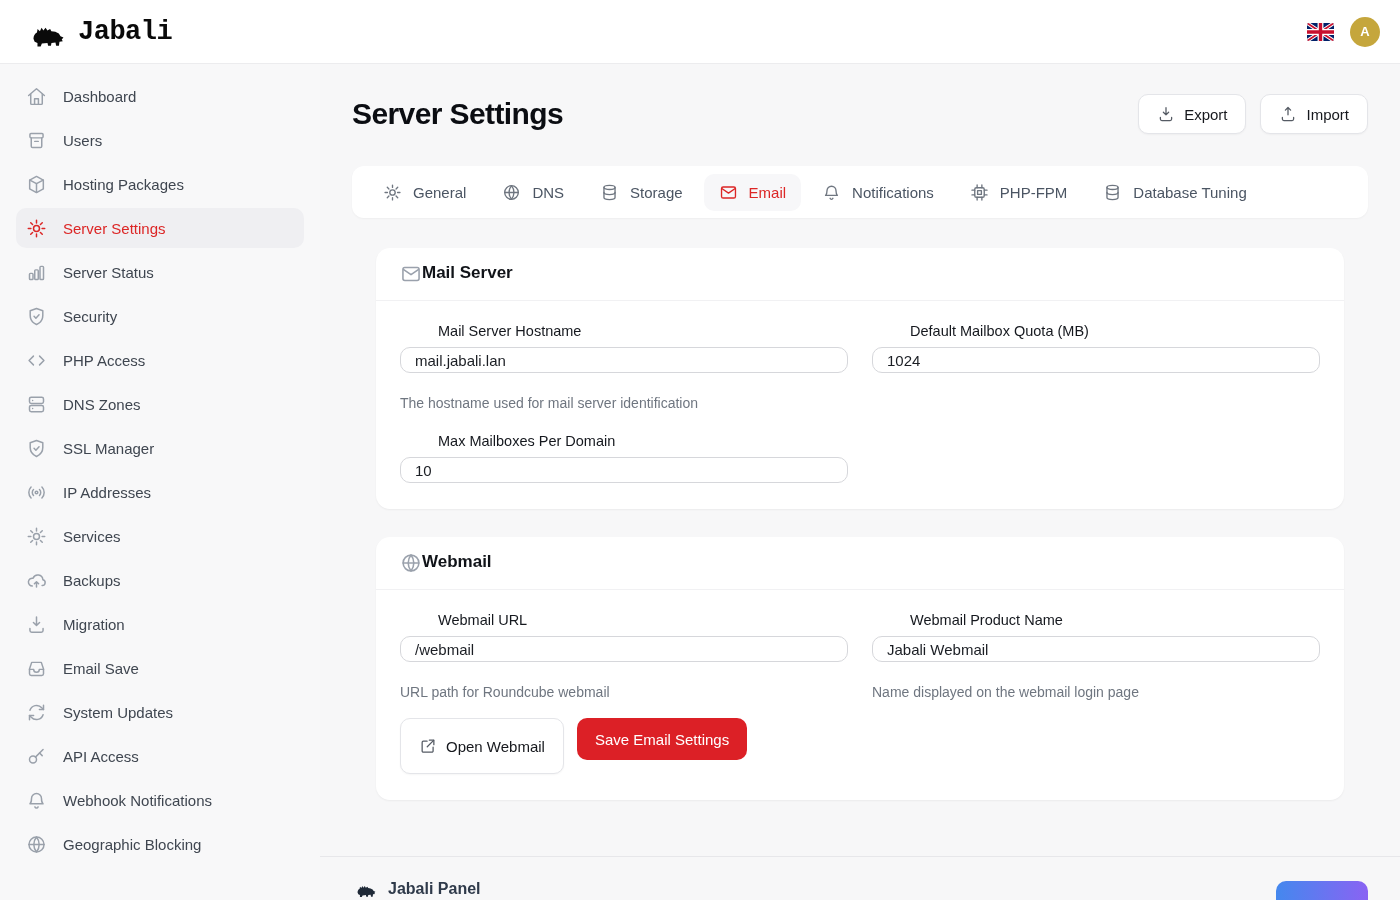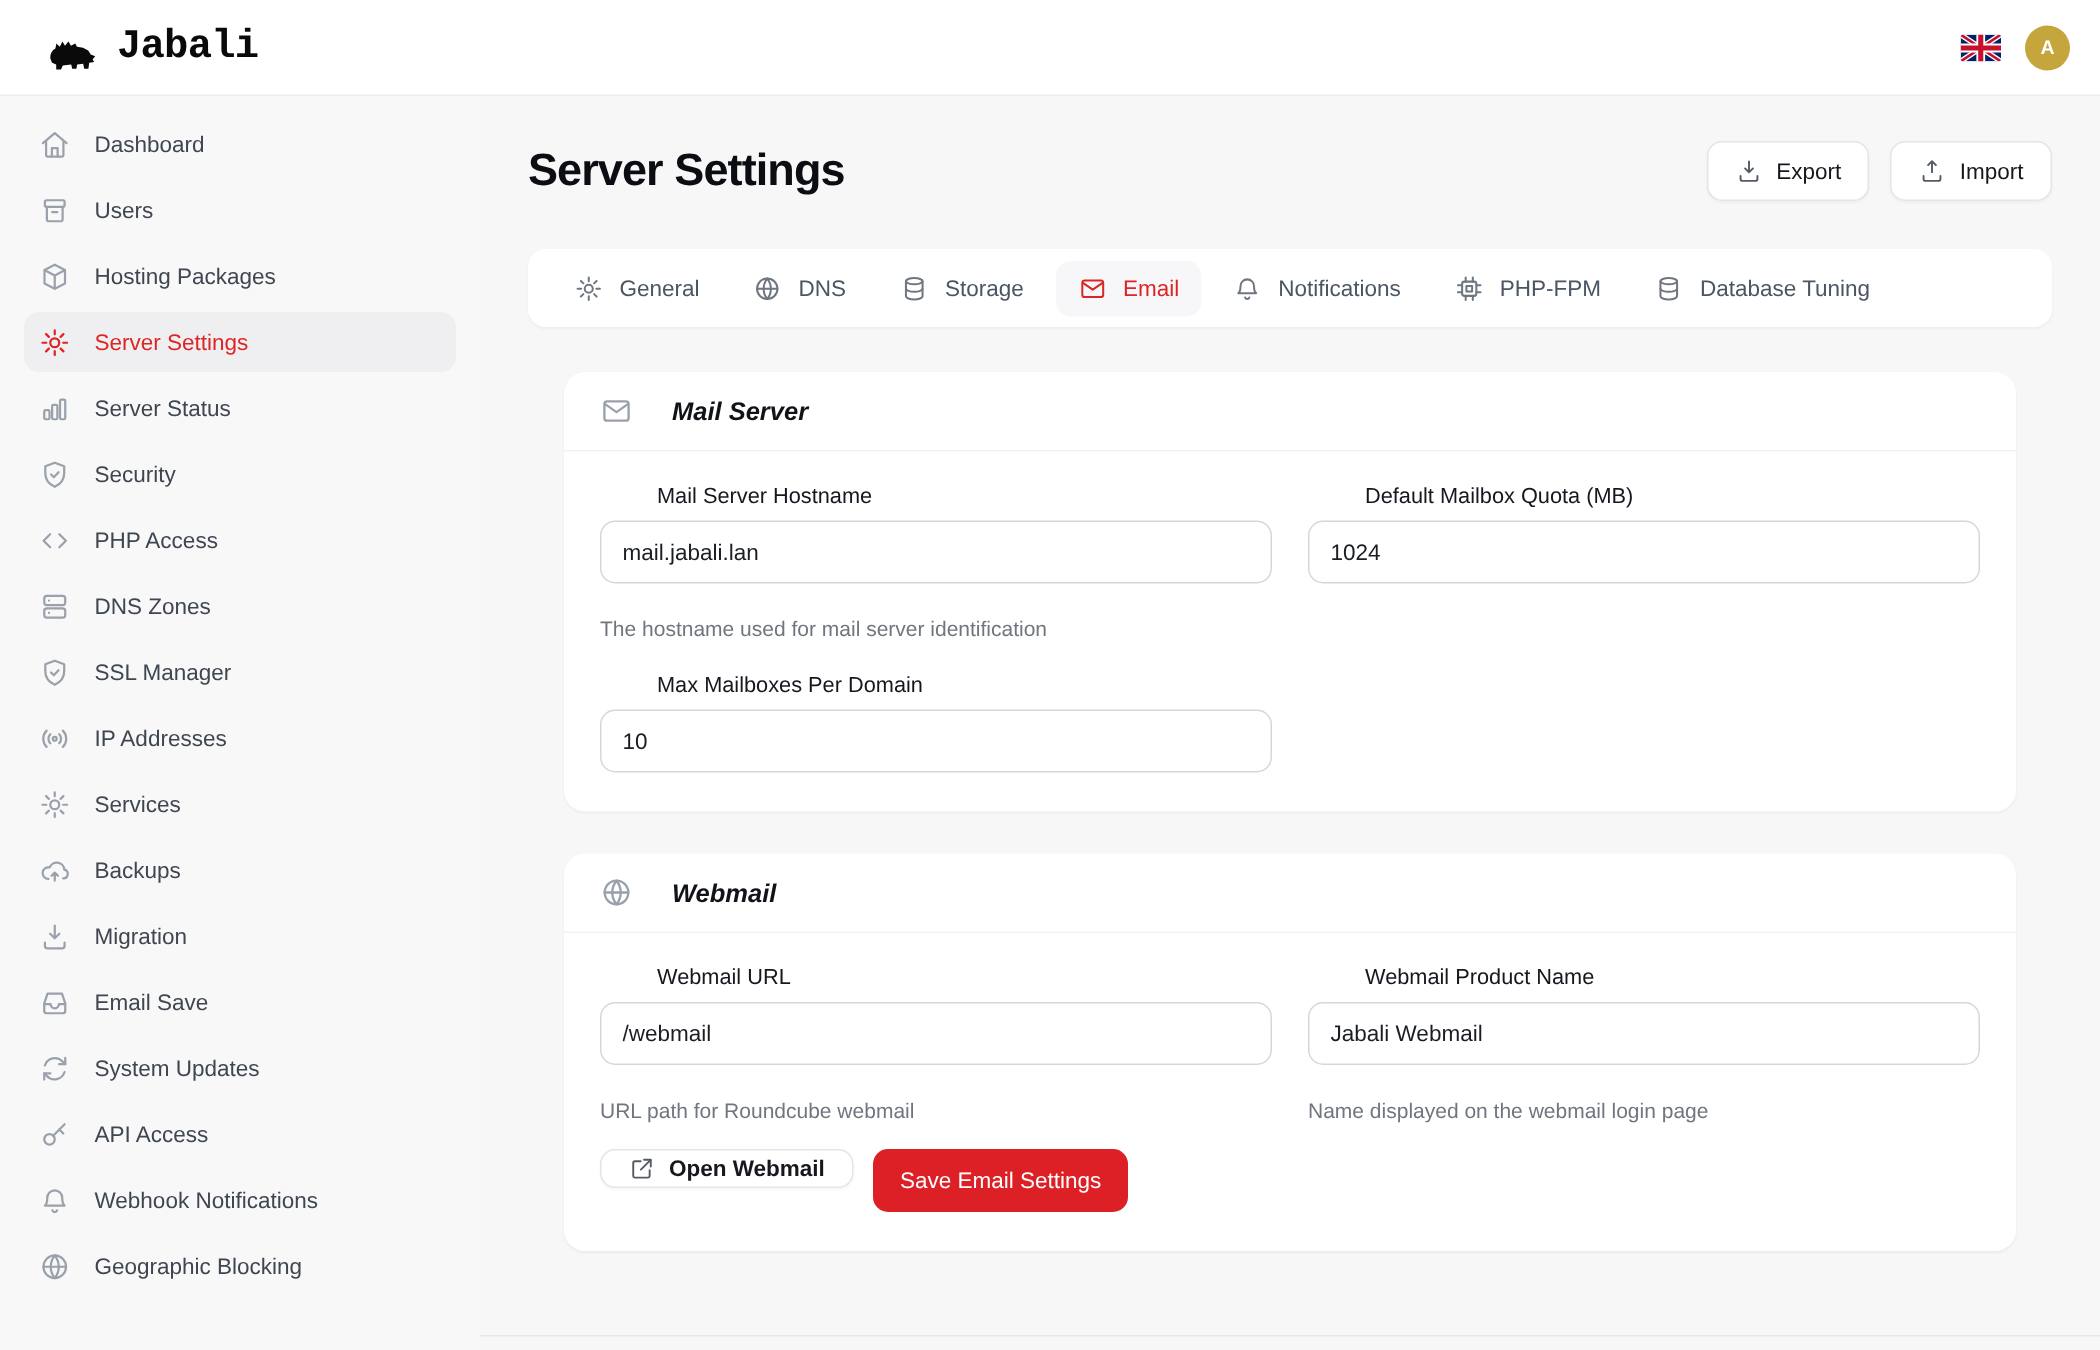--- a/index.html
+++ b/index.html
@@ -77,43 +77,43 @@
   .tab .icon svg { width: 100%; height: 100%; }
   .tab.active { background: #f7f7f9; color: #dc2626; font-weight: 500; }
   .tab.active .icon { color: #dc2626; }
   
   .cards { padding: 30px 56px 0; display: flex; flex-direction: column; gap: 28px; }
   .card {
     background: #ffffff; border-radius: 14px;
     box-shadow: 0 1px 2px rgba(0,0,0,0.05);
   }
   .card-head {
-    display: flex; align-items: flex-end; gap: 26px;
-    padding: 15px 24px; border-bottom: 1px solid #f1f1f3; font-style: italic;
+    display: flex; align-items: flex-start; gap: 0;
+    padding: 15px 24px; border-bottom: 1px solid #f1f1f3;
   }
   .cicon { width: 22px; height: 22px; color: #9aa1ac; display: inline-flex; }
   .cicon svg { width: 100%; height: 100%; }
   .card-head h2 { font-size: 17px; font-weight: 800; color: #101318; }
   .card-body { padding: 22px 24px 26px; }
   .grid { display: grid; grid-template-columns: 1fr 1fr; column-gap: 24px; row-gap: 22px; }
   .field label { display: block; font-size: 14.5px; color: #15181e; margin-bottom: 8px; margin-left: 38px; }
   .field input {
-    width: 100%; height: 42px; border: 1px solid #d6d7db; border-radius: 10px;
+    width: 100%; height: 26px; border: 1px solid #d6d7db; border-radius: 10px;
     padding: 0 14px; font-size: 15px; color: #1b1e24; background: #ffffff;
     font-family: "Liberation Sans", sans-serif; outline: none;
   }
   .help { font-size: 14px; color: #6f7680; margin-top: 22px; }
   .btn-row { display: flex; gap: 13px; margin-top: 18px; }
   .btn-primary {
     display: inline-flex; align-items: center; cursor: pointer;
     background: #dc2026; border: none; border-radius: 10px;
     height: 42px; padding: 0 18px; font-size: 15px; color: #ffffff;
     font-family: "Liberation Sans", sans-serif;
   }
-  .btn-outline.tall { height: 26px; font-weight: bold; }
+  .btn-outline.tall { height: 56px; }
   
   .footer {
     margin-top: 56px; border-top: 1px solid #e7e7ea;
     padding: 18px 32px 40px;
     display: flex; align-items: flex-start; justify-content: space-between;
   }
   .footer-brand { display: flex; align-items: center; gap: 10px; padding-top: 4px; }
   .ficon { width: 26px; height: 19px; color: #1f2937; display: inline-flex; }
   .ficon svg { width: 100%; height: 100%; }
   .footer-brand-name { font-size: 16px; font-weight: 800; color: #2f3a4a; }

